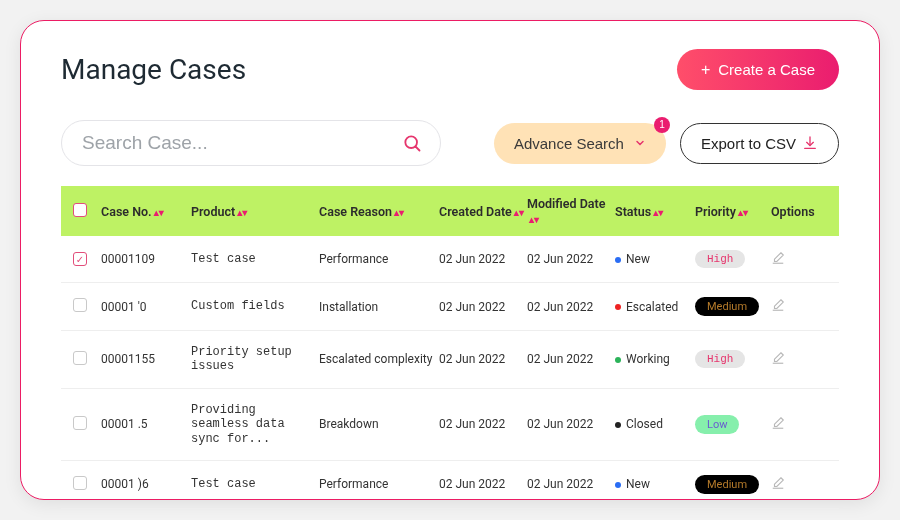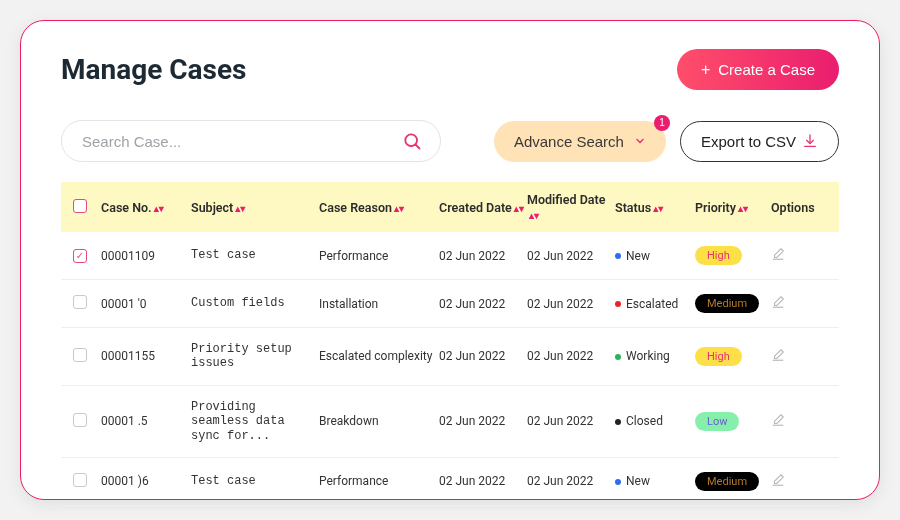--- a/index.html
+++ b/index.html
@@ -20,21 +20,21 @@
     position: relative;
     box-shadow: 0 4px 18px rgba(0,0,0,0.08);
   }
   .header-row {
     display: flex;
     justify-content: space-between;
     align-items: center;
   }
   .title {
     font-size: 28px;
-    font-weight: 700;
+    font-weight: 400;
     color: #1e2a33;
     margin: 0;
   }
   .create-btn {
     background: linear-gradient(90deg, #ff4e6a 0%, #ea1d6f 100%);
     color: #fff;
     border: none;
     border-radius: 999px;
     padding: 12px 24px;
     font-size: 15px;
@@ -57,21 +57,21 @@
     border: 1px solid #e4e4e8;
     border-radius: 999px;
     padding: 10px 18px;
     display: flex;
     align-items: center;
   }
   .search-wrap input {
     border: none;
     outline: none;
     flex: 1;
-    font-size: 15px;
+    font-size: 19px;
     color: #333;
   }
   .search-wrap input::placeholder { color: #9ea3a8; }
   .search-icon svg { display: block; }
 
   .spacer { flex: 1; }
 
   .adv-btn {
     background: #ffe2b6;
     border: none;
@@ -111,21 +111,21 @@
   }
   .dl-icon svg { display:block; }
 
   .table {
     margin-top: 20px;
     width: 100%;
     font-size: 12.5px;
     color: #333;
   }
   .thead {
-    background: #fef9c3;
+    background: #bef264;
     display: grid;
     grid-template-columns: 36px 90px 128px 120px 88px 88px 80px 76px 50px;
     align-items: center;
     padding: 10px 4px;
     font-weight: 600;
     color: #2c2c2c;
   }
   .sort-arr {
     color: #ea1d6f;
     font-size: 10px;
@@ -169,21 +169,21 @@
   .dot-red { background: #e22; }
   .dot-green { background: #2bb35a; }
   .dot-black { background: #222; }
 
   .pill {
     display: inline-block;
     padding: 3px 12px;
     border-radius: 999px;
     font-size: 11px;
   }
-  .pill-high   { background: #fde047; color: #e6356d; }
+  .pill-high   { background: #e5e5e5; color: #e6356d; font-family: Liberation Mono, monospace; }
   .pill-medium { background: #000000; color: #b47a2a; }
   .pill-low    { background: #86efac; color: #6a5bd0; }
 
   .edit-icon { color: #b8b8b8; cursor: pointer; }
   .subject-cell { line-height: 1.2; padding-right: 6px; font-family: Liberation Mono, monospace; }
 </style>
 </head>
 <body>
 
 <div class="card">
@@ -228,21 +228,21 @@
             <path d="M4 20h16"></path>
         </svg>
       </span>
     </button>
   </div>
 
   <div class="table">
     <div class="thead">
       <span><span class="chk"></span></span>
       <span><span>Case No.</span><span class="sort-arr">▴▾</span></span>
-      <span><span>Subject</span><span class="sort-arr">▴▾</span></span>
+      <span><span>Product</span><span class="sort-arr">▴▾</span></span>
       <span><span>Case Reason</span><span class="sort-arr">▴▾</span></span>
       <span><span>Created Date</span><span class="sort-arr">▴▾</span></span>
       <span><span>Modified Date</span><span class="sort-arr">▴▾</span></span>
       <span><span>Status</span><span class="sort-arr">▴▾</span></span>
       <span><span>Priority</span><span class="sort-arr">▴▾</span></span>
       <span>Options</span>
     </div>
     <div id="tbody">
         <div class="row">
           <span><span class="chk checked"></span></span>

